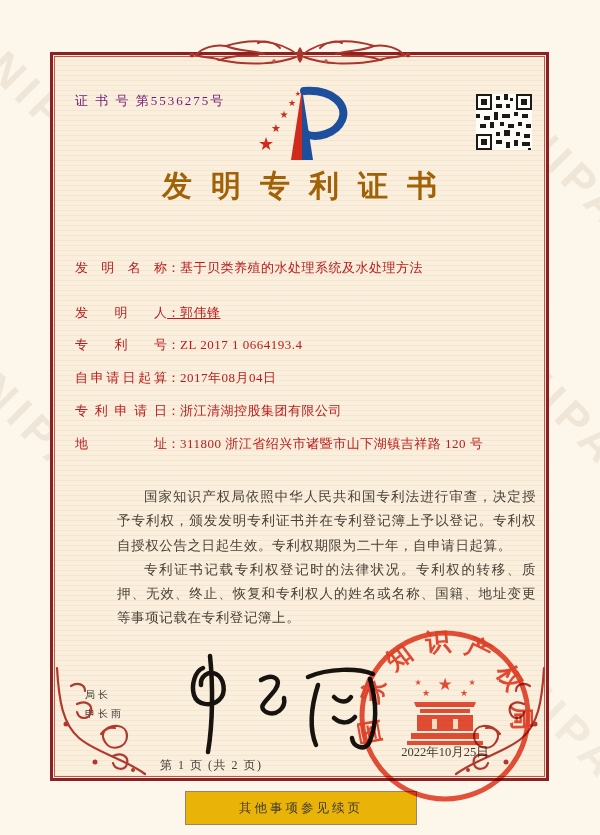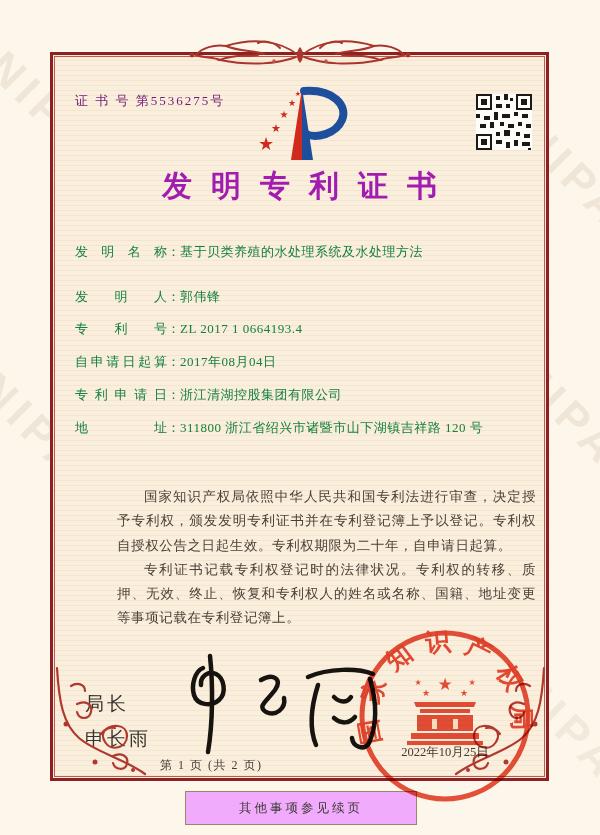--- a/index.html
+++ b/index.html
@@ -54,65 +54,65 @@
   
   .cert-no {
     position:absolute; left:75px; top:92px; z-index:2;
     font-size:13px; letter-spacing:2px; color:#701a75;
   }
   .logo { position:absolute; left:238px; top:84px; z-index:2; }
   .qr { position:absolute; left:476px; top:94px; z-index:2; }
   .title {
     position:absolute; left:0; right:0; top:166px; z-index:2;
     text-align:center; font-size:30px; font-weight:600;
-    letter-spacing:19px; padding-left:18px; color:#a21caf;
-  }
-
-  
-  .frow { position:absolute; left:75px; right:58px; z-index:2; font-size:13px; color:#15803d; white-space:nowrap; }
+    letter-spacing:19px; padding-left:18px; color:#a16207;
+  }
+
+  
+  .frow { position:absolute; left:75px; right:58px; z-index:2; font-size:13px; color:#b91c1c; white-space:nowrap;margin-top:16px; }
   .flabel {
     display:inline-block; width:92px; vertical-align:bottom;
     text-align:justify; text-align-last:justify;
   }
   .fvalue { letter-spacing:0.5px; }
-  .r1{top:243px;} .r2{top:288px;} .r3{top:320px;} .r4{top:353px;}
+  .r1{top:243px;} .r2{top:288px;text-decoration:underline;} .r3{top:320px;} .r4{top:353px;}
   .r5{top:386px;} .r6{top:419px;} .r7{top:454px;}
   .auth2 { position:absolute; left:230px; top:0; white-space:nowrap; }
   .r7 .flabel { width:auto; text-align-last:auto; letter-spacing:2px; }
 
   
   .body-text {
     position:absolute; left:72px; width:464px; top:485px; z-index:2;
     font-size:13.5px; line-height:1.8; letter-spacing:0.6px; color:#4a4238;
     text-align:justify;
   }
   .body-text p { text-indent:2em;margin-left:45px; }
 
   
   .signer {
     position:absolute; left:85px; top:686px; z-index:2;
-    font-size:19px; letter-spacing:3px; line-height:1.85; color:#37332e;
+    font-size:10px; letter-spacing:3px; line-height:1.85; color:#37332e;
     font-family:"Liberation Sans","DejaVu Sans",sans-serif;
   }
   .sig-svg { position:absolute; left:158px; top:650px; z-index:2; }
 
   
   .seal {
     position:absolute; left:357px; top:628px; width:176px; height:176px;
     z-index:4; mix-blend-mode:multiply; opacity:0.95;
   }
 
   
   .page-info {
     position:absolute; left:160px; width:200px; top:757px; z-index:2;
     text-align:left; font-size:12px; letter-spacing:1.5px; color:#413c35;
   }
   .tab {
     position:absolute; left:185px; top:791px; width:232px; height:34px; z-index:2;
-    border:1px solid #97846e; background:#f0abfc;
+    border:1px solid #97846e; background:#eab308;
     text-align:center; line-height:33px;
     font-size:12.5px; letter-spacing:3px; color:#3c3831;
   }
 </style>
 </head>
 <body>
 
 <div class="page">
 
   <div class="wm wm1">CNIPA</div>

